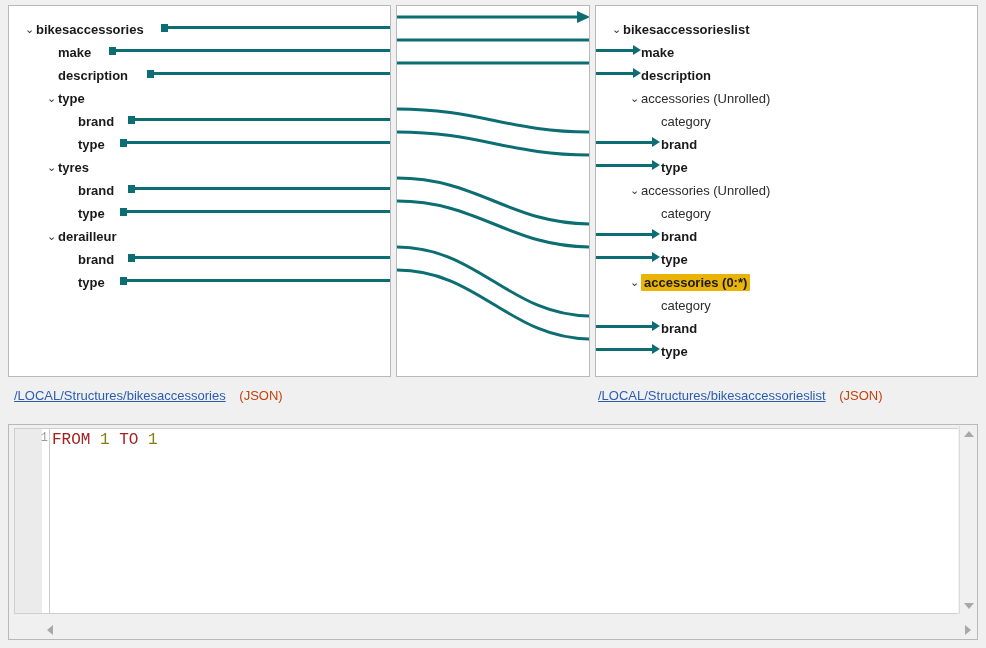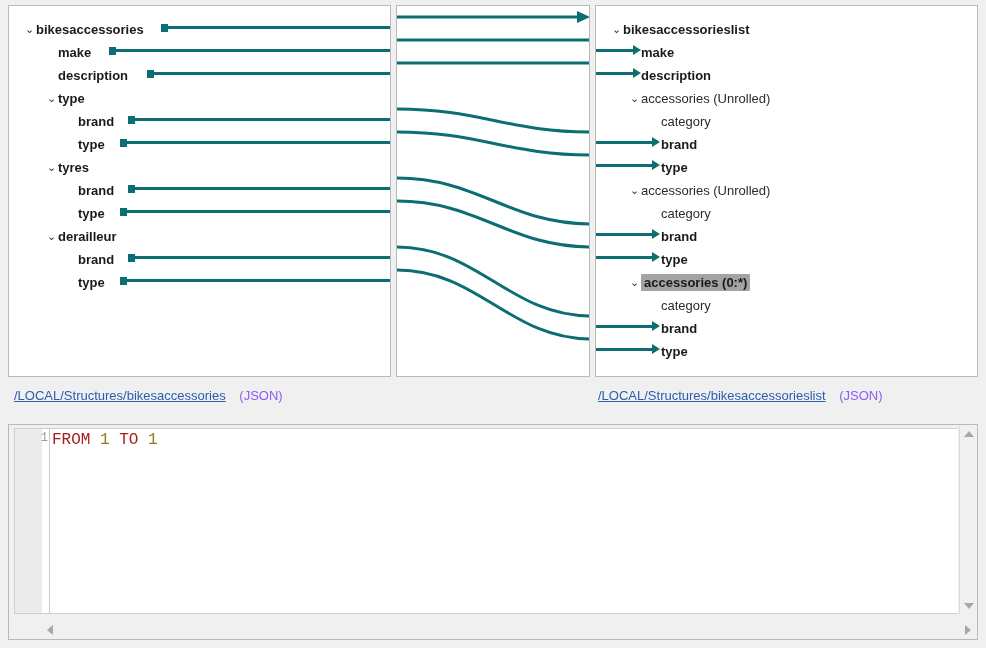--- a/index.html
+++ b/index.html
@@ -46,21 +46,21 @@
     vertical-align: middle;
     position: relative;
     top: -1px;
   }
   .caret-spacer { display: inline-block; width: 13px; }
 
   .node-label { vertical-align: middle; text-align: center; }
   .node-label.bold { font-weight: bold; }
   .node-label.plain { font-weight: normal; color: #2b2b2b; }
   .node-label.hl {
-    background: #a3a3a3;
+    background: #eab308;
     font-weight: bold;
     padding: 1px 3px;
     border-radius: 1px;
   }
 
   
   #left-panel .tree-row { left: 0; }
   #left-panel .row-inner { position: absolute; left: 14px; }
 
   
@@ -96,21 +96,21 @@
   .src-row {
     position: absolute;
     font-size: 13px;
     white-space: nowrap;
   }
   .src-link {
     color: #2a5db0;
     text-decoration: underline;
     cursor: pointer;
   }
-  .src-kind { color: #8b5cf6; margin-left: 10px; margin-top: 12px; }
+  .src-kind { color: #c2410c; margin-left: 10px; margin-top: 12px; }
 
   
   #editor-frame {
     position: absolute;
     left: 8px;
     top: 424px;
     width: 970px;
     height: 216px;
     background: #f0f0f0;
     border: 1px solid #b9b9b9;

